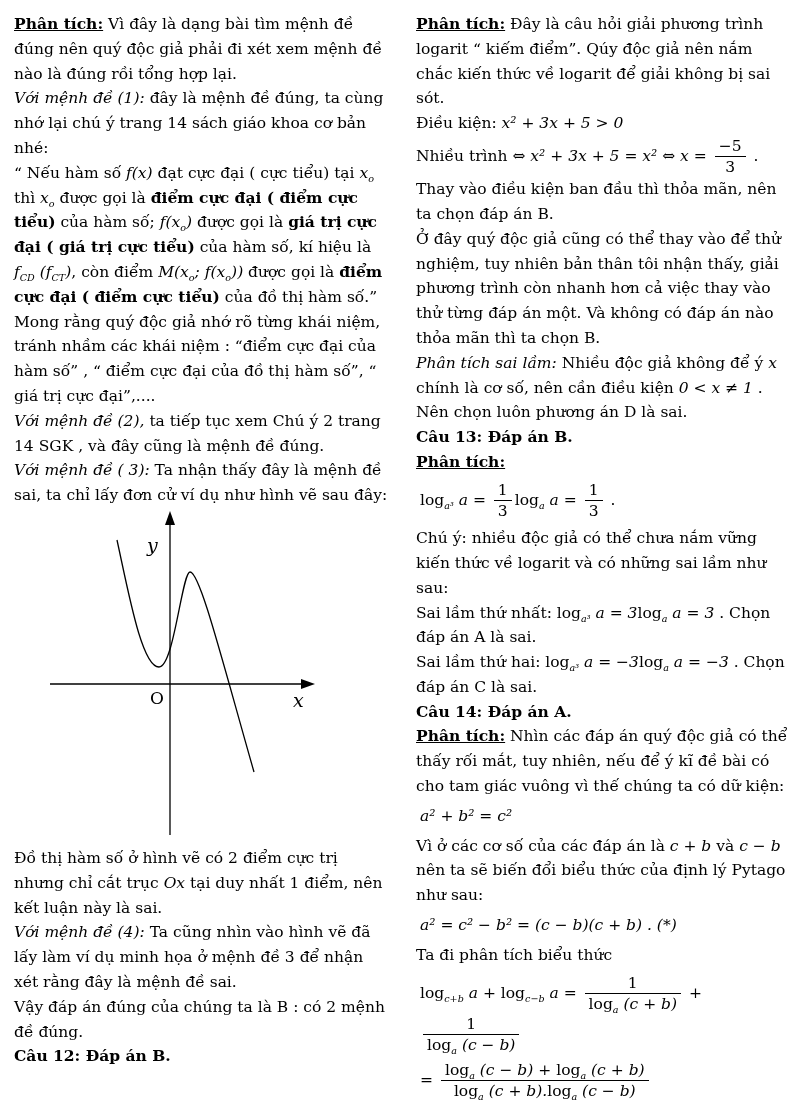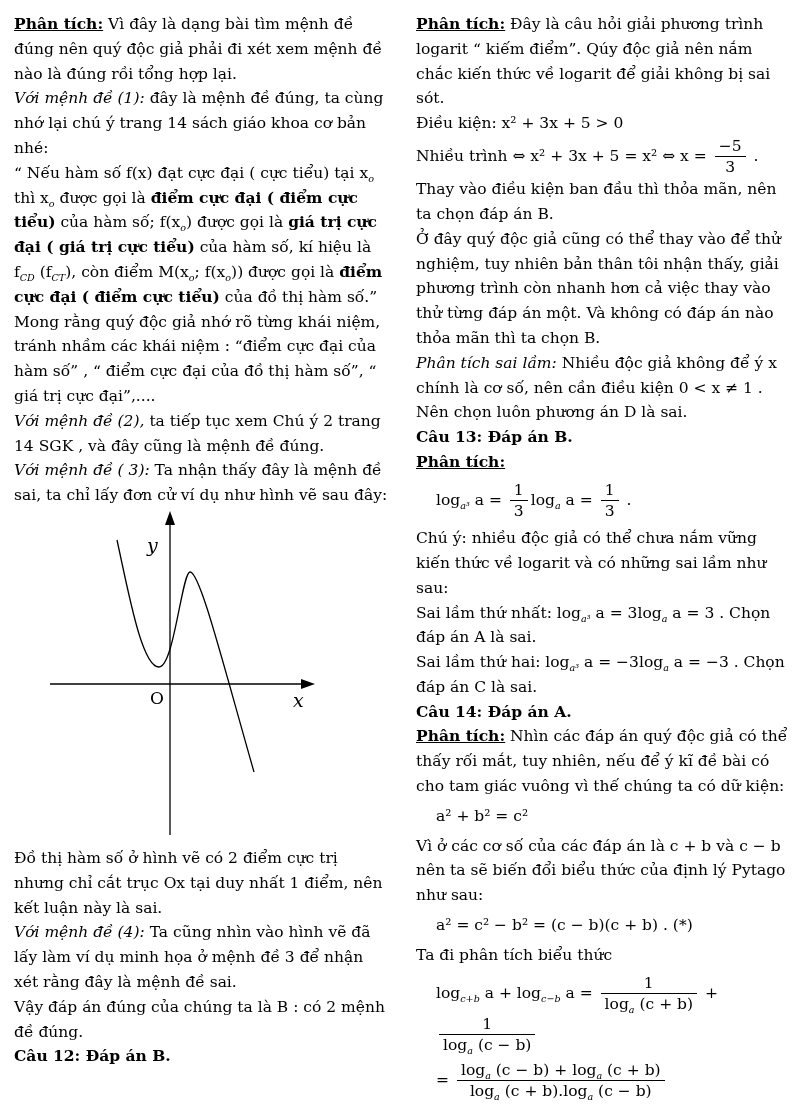--- a/index.html
+++ b/index.html
@@ -8,28 +8,28 @@
     width:800px; height:1107px; overflow:hidden;
     color:#000; font-family:"DejaVu Serif","Liberation Serif",serif;
     font-size:15.5px;
   }
   .page { display:flex; gap:26px; padding:12px 8px 0 14px; }
   .col { width:376px; }
   p { line-height:1.6; margin:0; }
   .lead { font-weight:700; text-decoration:underline; }
   .bold { font-weight:700; }
   .it { font-style:italic;text-align:right; }
-  .math { }
+  .math { font-style:italic; }
   .log { font-style:normal; }
   sub { font-size:62%; line-height:0; }
   sub.v { font-style:italic; }
   .frac { display:inline-block; vertical-align:middle; text-align:center; margin:0 3px; }
   .frac .num, .frac .den { display:block; padding:0 4px; line-height:1.3; }
   .frac .den { border-top:1.2px solid #000; }
-  .formula { margin:5px 0 5px 20px; }
+  .formula { margin:5px 0 5px 4px; }
   .fgraph { display:block; margin:2px auto 6px auto; }
   .gmath { font-style:italic; font-size:19px; font-family:"DejaVu Serif",serif; }
   .gserif { font-size:17px; font-family:"DejaVu Serif",serif; }
 </style>
 </head>
 <body>
 
 <div class="page">
 
   <div class="col">

